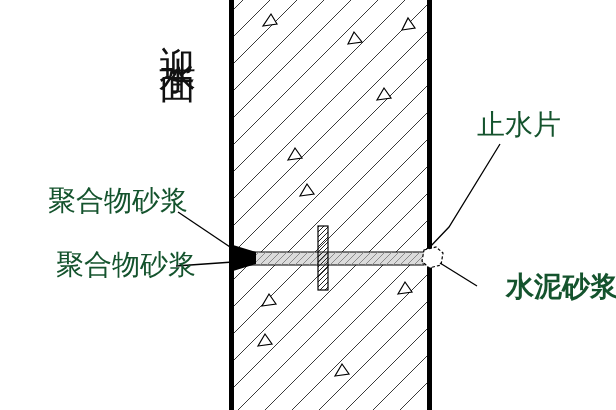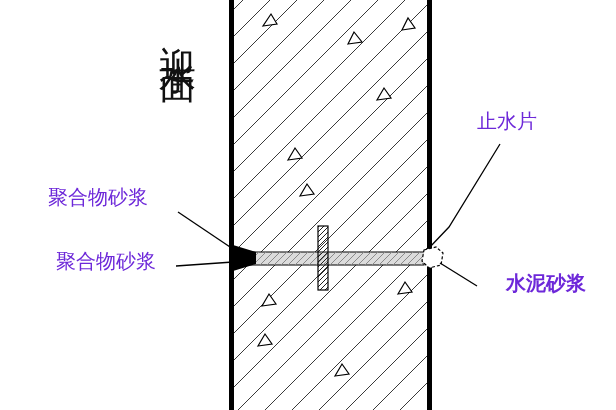--- a/index.html
+++ b/index.html
@@ -8,24 +8,24 @@
     width: 616px;
     height: 410px;
     background: #ffffff;
     overflow: hidden;
     font-family: "Liberation Sans", sans-serif;
     color: #000;
   }
   .stage svg { position: absolute; left: 0; top: 0; }
   .lbl {
     position: absolute;
-    font-size: 20px;
+    font-size: 28px;
     line-height: 1.1;
     white-space: nowrap;
-    color: #6d28d9;
+    color: #14532d;
   }
   .lbl-vertical {
     position: absolute;
     writing-mode: vertical-rl;
     text-orientation: upright;
     font-size: 37px;
     letter-spacing: 12px;
     color: #111;
   }
 </style>

